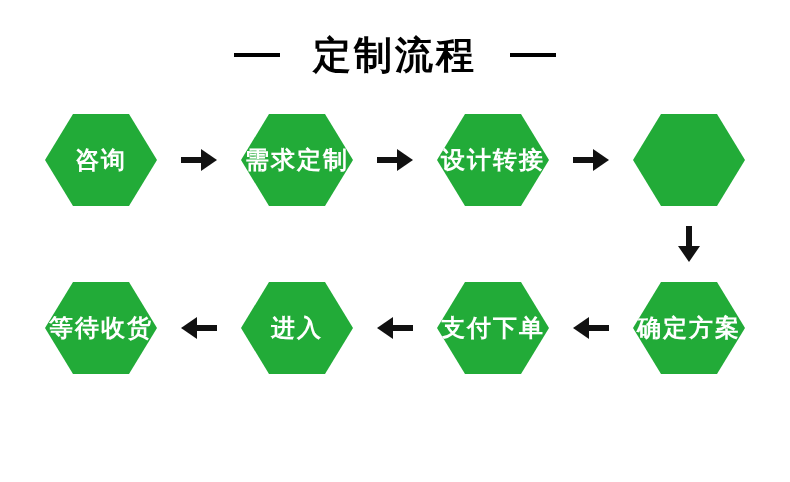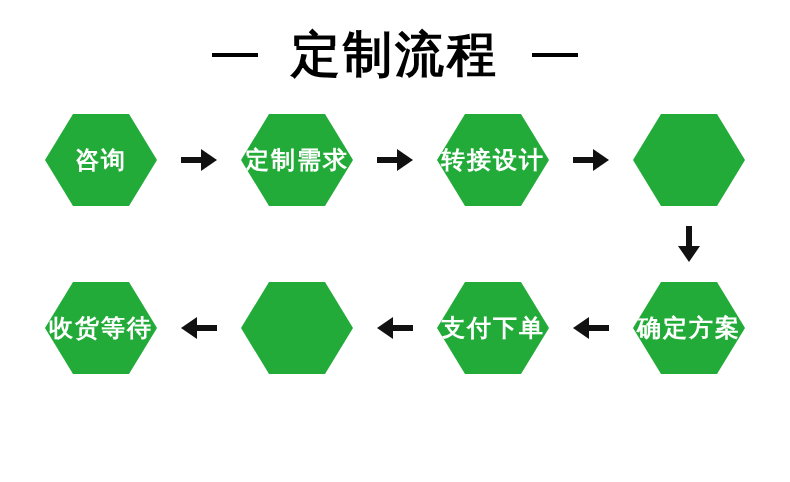--- a/index.html
+++ b/index.html
@@ -21,21 +21,21 @@
     height: 58px;
   }
   .title-line {
     width: 46px;
     height: 4px;
     background: var(--title-ink, #000);
   }
   .title-text {
     font-family: Liberation Mono, monospace;
     font-weight: bold;
-    font-size: 49px;
+    font-size: 38px;
     letter-spacing: 3px;
     color: var(--title-ink, #000);
     margin: 0 33px;
     white-space: nowrap;
   }
 
   
   .flow { width: 700px; margin: 0 auto; }
   .row {
     display: flex;
@@ -110,32 +110,32 @@
     <div class="hex">
       <span>咨询</span>
     </div>
 
     <div class="arrow-h">
       <span class="shaft-h"></span>
       <span class="head-right"></span>
     </div>
 
     <div class="hex">
+      <span>需求</span>
       <span>定制</span>
-      <span>需求</span>
     </div>
 
     <div class="arrow-h">
       <span class="shaft-h"></span>
       <span class="head-right"></span>
     </div>
 
     <div class="hex">
+      <span>设计</span>
       <span>转接</span>
-      <span>设计</span>
     </div>
 
     <div class="arrow-h">
       <span class="shaft-h"></span>
       <span class="head-right"></span>
     </div>
 
     <div class="hex">
     </div>
 
@@ -146,30 +146,31 @@
       <div class="arrow-v">
         <span class="shaft-v"></span>
         <span class="head-down"></span>
       </div>
     </div>
   </div>
 
   <div class="row row-bottom">
 
     <div class="hex">
+      <span>等待</span>
       <span>收货</span>
-      <span>等待</span>
     </div>
 
     <div class="arrow-h">
       <span class="head-left"></span>
       <span class="shaft-h"></span>
     </div>
 
     <div class="hex">
+      <span>进入</span>
     </div>
 
     <div class="arrow-h">
       <span class="head-left"></span>
       <span class="shaft-h"></span>
     </div>
 
     <div class="hex">
       <span>支付</span>
       <span>下单</span>

